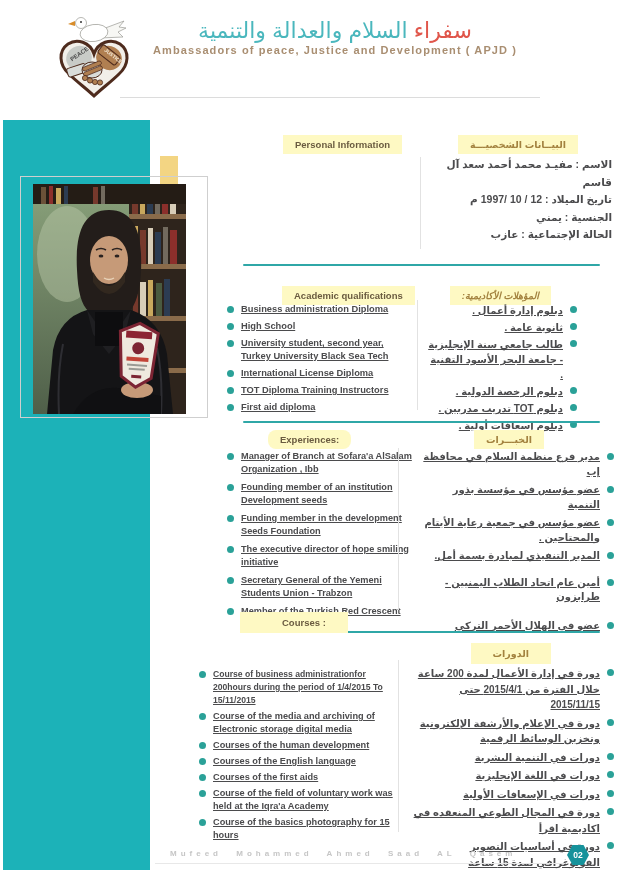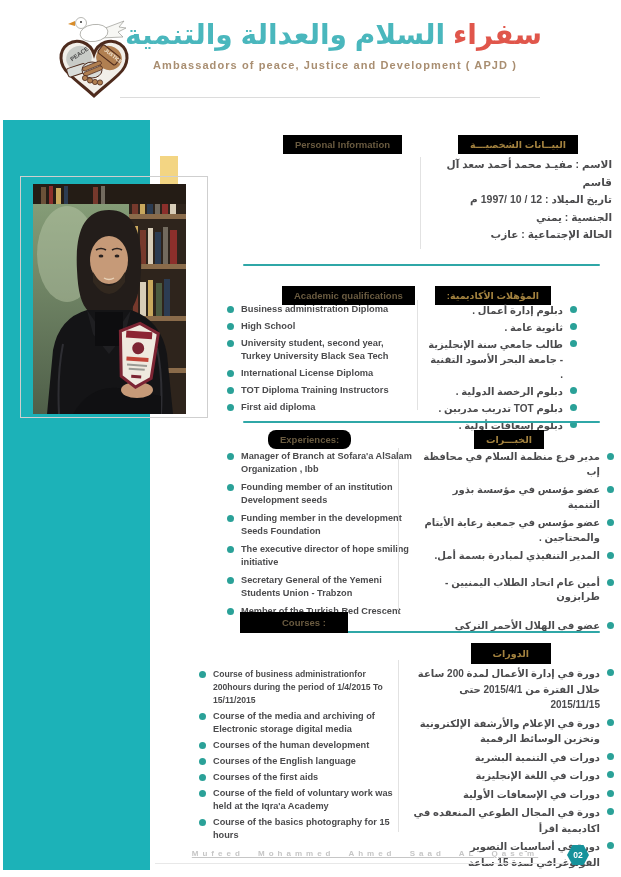--- a/index.html
+++ b/index.html
@@ -2,54 +2,54 @@
 <html><head>
 <meta charset="utf-8">
 <style>
   html,body{margin:0;padding:0;background:#fff;}
   .page{position:relative;width:621px;height:877px;background:#ffffff;overflow:hidden;
         font-family:"Liberation Sans","DejaVu Sans",sans-serif;color:#4b4b4d;}
 
   
   .logo{position:absolute;left:48px;top:12px;width:92px;height:92px;}
   .title-wrap{position:absolute;left:128px;top:18px;width:414px;text-align:center;}
-  .title-ar{direction:rtl;font-size:28px;font-weight:bold;color:#4ab7bd;white-space:nowrap;letter-spacing:0;}
+  .title-ar{direction:rtl;font-size:22px;font-weight:normal;color:#4ab7bd;white-space:nowrap;letter-spacing:0;}
   .title-ar .accent{color:#e0564b;}
-  .subtitle-en{margin-top:8px;font-size:11px;font-weight:bold;color:#a98e71;letter-spacing:1.1px;white-space:nowrap;}
+  .subtitle-en{margin-top:0;font-size:11px;font-weight:bold;color:#a98e71;letter-spacing:1.1px;white-space:nowrap;}
   .header-divider{position:absolute;left:120px;top:97px;width:420px;height:1px;background:#dcdcdc;}
 
   
   .teal-bar{position:absolute;left:3px;top:120px;width:147px;height:750px;background:#1cb2b8;}
   .yellow-rect{position:absolute;left:160px;top:156px;width:18px;height:92px;background:#f3d583;}
   .photo-frame{position:absolute;left:20px;top:176px;width:186px;height:240px;border:1px solid #cfcfcf;background:transparent;}
   .photo{position:absolute;left:33px;top:184px;width:153px;height:230px;overflow:hidden;}
   .photo svg{display:block;}
 
   
-  .tag{position:absolute;background:#000000;color:#6a5b40;font-weight:bold;font-size:9.5px;
+  .tag{position:absolute;background:#fef9c3;color:#6a5b40;font-weight:bold;font-size:9.5px;
        padding:4px 12px;white-space:nowrap;}
   .tag.ar{color:#a3823f;direction:rtl;}
   .tag.big{padding:5px 22px;}
 
   
   .sec-divider{position:absolute;height:2px;background:#2fa7a7;border-radius:2px;}
   .col-divider{position:absolute;width:1px;background:#e2e2e2;}
 
   
   .personal-en{position:absolute;left:204px;top:159px;width:214px;font-size:9.5px;font-weight:bold;}
   .personal-en p{margin:0 0 5px 0;line-height:13px;}
   .personal-en p.name{font-size:9px;white-space:nowrap;}
   .personal-en p.gap{margin-top:9px;}
   .personal-ar{position:absolute;left:420px;top:156px;width:196px;direction:rtl;text-align:right;
                font-size:10.5px;font-weight:bold;padding-right:4px;box-sizing:border-box;}
   .personal-ar p{margin:0;line-height:17.5px;}
 
   
   .list{position:absolute;}
-  .li{display:flex;align-items:flex-start;}
+  .li{display:flex;align-items:flex-start;text-decoration:underline;}
   .bullet{flex:0 0 auto;width:7px;height:7px;border-radius:50%;background:#2aa198;margin-top:3px;
           margin-inline-end:7px;}
   .li-text{flex:1 1 auto;}
   .en-list{font-weight:bold;font-size:9.3px;}
   .en-list .li{line-height:13px;margin-bottom:5px;}
   .ar-list{direction:rtl;text-align:right;font-weight:bold;font-size:10px;}
   .ar-list .li{line-height:15px;margin-bottom:4px;}
 
   .academic-en{left:227px;top:303px;width:185px;}
   .academic-en .li{margin-bottom:4px;}
@@ -64,22 +64,22 @@
   .experiences-ar .li:nth-child(6){margin-top:14px;}
 
   .courses-en{left:199px;top:668px;width:198px;font-size:9.2px;}
   .courses-en .li{margin-bottom:3px;line-height:13px;}
   .courses-en .li:first-child .li-text{font-size:8.6px;}
   .courses-ar{left:408px;top:666px;width:206px;}
   .courses-ar .li{margin-bottom:3px;line-height:15.5px;}
 
   
   .footer-line{position:absolute;left:155px;top:863px;width:410px;height:1px;background:#e8e8e8;}
-  .footer-name{position:absolute;left:170px;top:849px;width:390px;text-align:center;
-               font-size:8px;font-weight:bold;color:#c6c6c6;letter-spacing:4px;word-spacing:8px;white-space:nowrap;text-decoration:underline;}
+  .footer-name{position:absolute;left:170px;top:849px;width:390px;
+               font-size:8px;font-weight:bold;color:#c6c6c6;letter-spacing:4px;word-spacing:8px;white-space:nowrap;}
   .page-badge{position:absolute;left:567px;top:845px;width:22px;height:20px;background:#16929b;
               clip-path:polygon(25% 0,75% 0,100% 50%,75% 100%,25% 100%,0 50%);
               color:#fff;font-size:8.5px;font-weight:bold;display:flex;align-items:center;justify-content:center;}
 </style>
 </head>
 <body>
 
 <div class="page">
 
   <div class="logo">
@@ -204,21 +204,21 @@
     <p>الاسم : مفيـد محمد أحمد سعد آل قاسم</p>
     <p>تاريخ الميلاد : 12 / 10 /1997 م</p>
     <p>الجنسية : يمني</p>
     <p>الحالة الإجتماعية : عازب</p>
   </div>
   <div class="col-divider" style="left:420px;top:157px;height:92px;"></div>
 
   <div class="sec-divider" style="left:243px;top:264px;width:357px;"></div>
 
   <div class="tag" style="left:282px;top:286px;">Academic qualifications</div>
-  <div class="tag ar" style="right:70px;top:286px;">المؤهلات الأكاديمية:</div>
+  <div class="tag ar" style="right:70px;top:286px;font-style:italic;">المؤهلات الأكاديمية:</div>
   <div class="list en-list academic-en">
       <div class="li">
         <span class="bullet"></span>
         <span class="li-text">Business administration Diploma</span>
       </div>
       <div class="li">
         <span class="bullet"></span>
         <span class="li-text">High School</span>
       </div>
       <div class="li">

